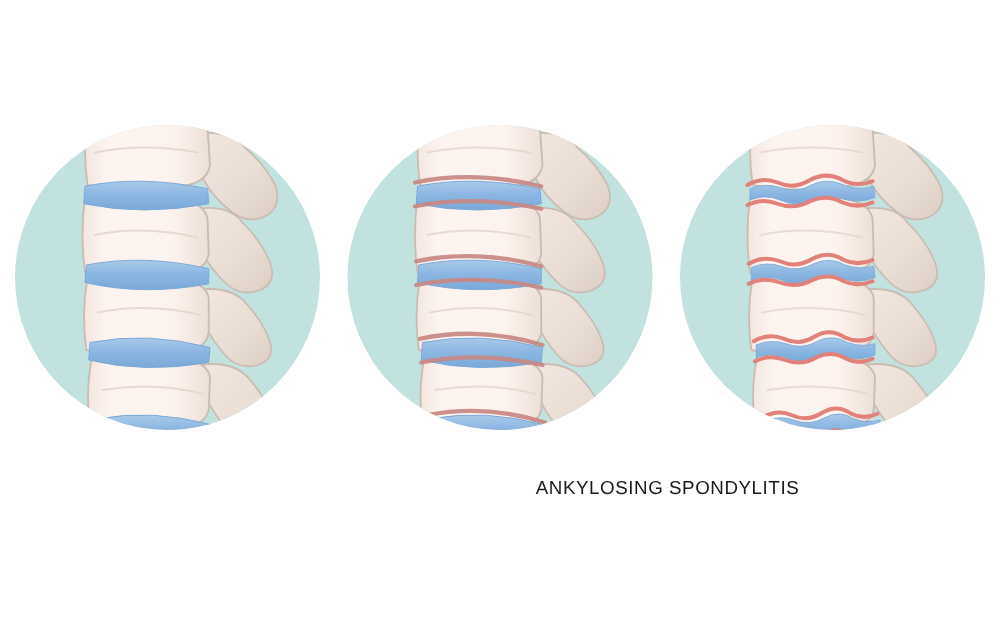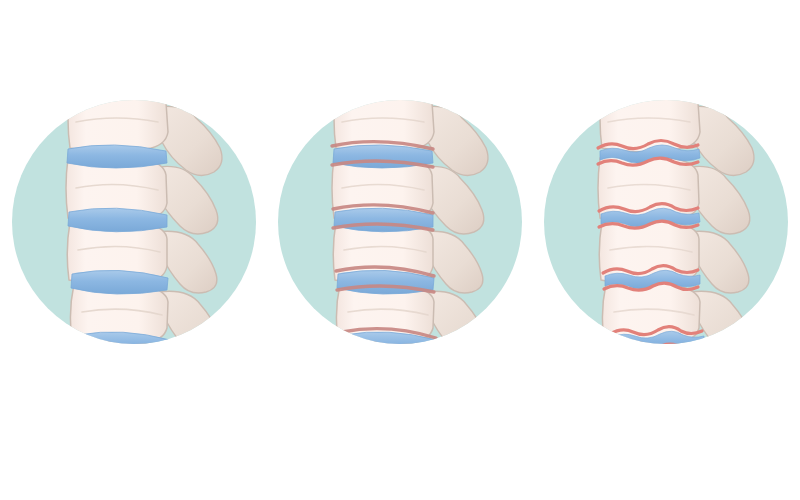--- a/index.html
+++ b/index.html
@@ -220,14 +220,15 @@
       <g fill="none" stroke="#e4d6cd" stroke-width="1.6" stroke-linecap="round" opacity="0.8">
         <path d="M78 122 q40 -8 82 0"></path>
         <path d="M78 188 q40 -8 82 2"></path>
         <path d="M80 250 q42 -8 82 2"></path>
         <path d="M84 312 q40 -7 80 3"></path>
       </g>
     </g>
   </svg>
 
 
+  <div class="caption" id="caption-ankylosing">ANKYLOSING SPONDYLITIS</div>
 
 </div>
 
 </body></html>

